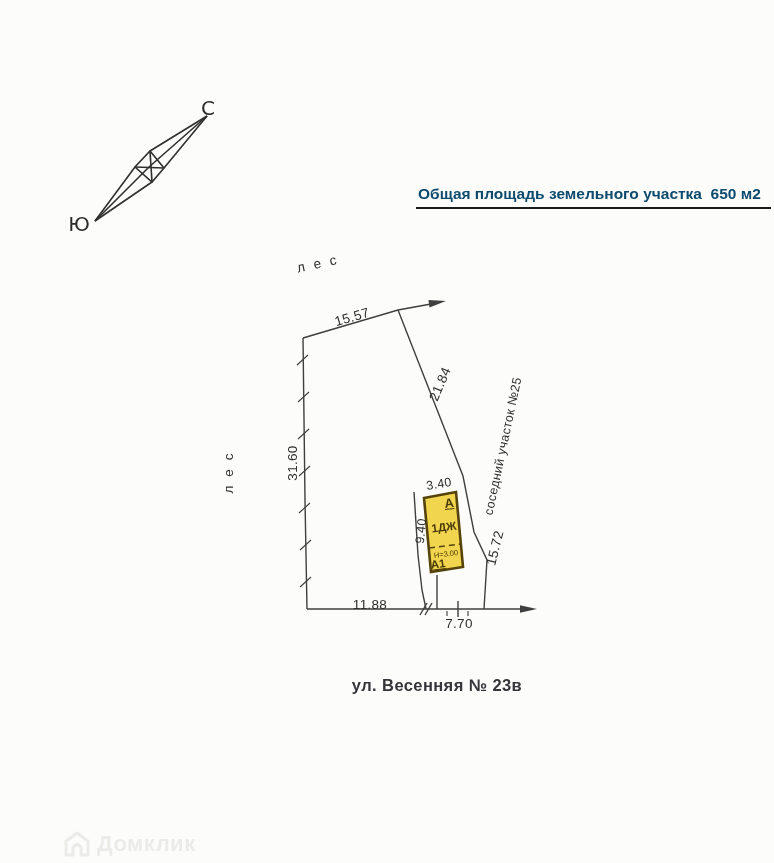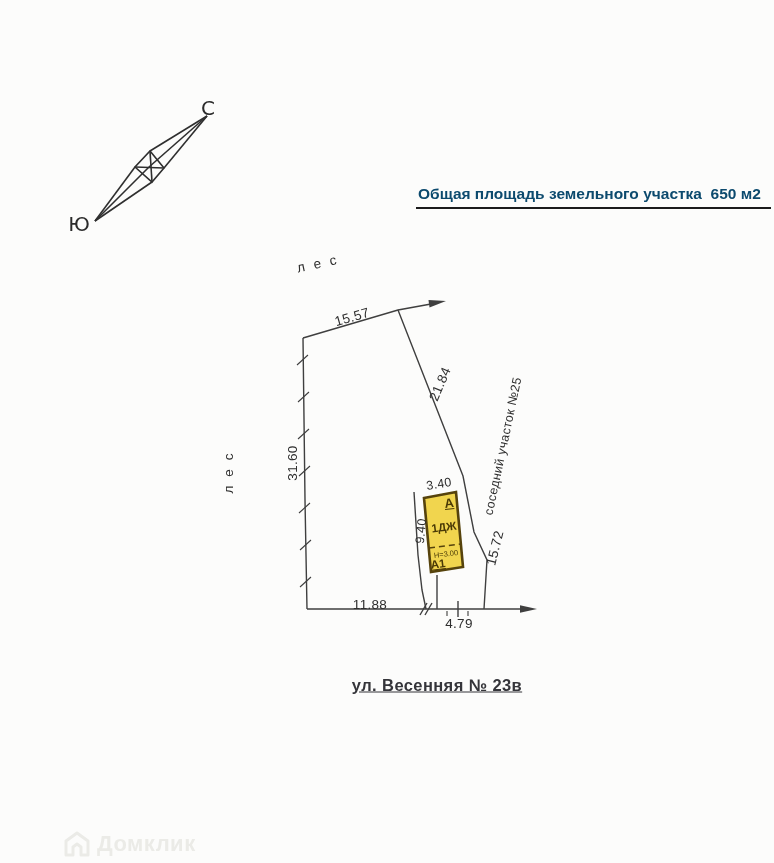--- a/index.html
+++ b/index.html
@@ -21,21 +21,21 @@
   .dim{font-size:13.5px;color:#2e2e2e;letter-spacing:.3px;}
   .title{
     left:416px;top:185px;
     transform:none;
     font-size:15.5px;font-weight:bold;color:#0c4a6e;
     border-bottom:2px solid #1b1b1b;
     padding:0 10px 4px 2px;
     white-space:pre;
   }
   .forest{letter-spacing:9px;font-size:13.5px;color:#2e2e2e;}
-  .street{font-size:16.5px;font-weight:600;color:#35353a;letter-spacing:.4px;text-decoration:underline;}
+  .street{font-size:16.5px;font-weight:600;color:#35353a;letter-spacing:.4px;}
   .neighbor{font-size:12.5px;color:#2e2e2e;letter-spacing:.4px;}
   .compass-letter{font-size:20px;color:#2b2b2b;font-family:"DejaVu Sans",sans-serif;}
   .bldg-lbl{color:#4a3a06;font-weight:bold;}
   .underlined{text-decoration:underline;}
   .watermark{
     position:absolute;left:64px;top:831px;
     display:flex;align-items:center;gap:7px;
     color:#ebebe7;font-size:22px;font-weight:bold;
     letter-spacing:.5px;
   }
@@ -102,21 +102,21 @@
   <div class="lbl forest" style="left:321px;top:263px;transform:translate(-50%,-50%) rotate(-12deg);">лес</div>
   <div class="lbl forest" style="left:228px;top:469px;transform:translate(-50%,-50%) rotate(-90deg);">лес</div>
 
   <div class="lbl neighbor" style="left:503px;top:446px;transform:translate(-50%,-50%) rotate(-78deg);">соседний участок №25</div>
 
   <div class="lbl dim" style="left:352px;top:317px;transform:translate(-50%,-50%) rotate(-16deg);">15.57</div>
   <div class="lbl dim" style="left:440px;top:384px;transform:translate(-50%,-50%) rotate(-67deg);">21.84</div>
   <div class="lbl dim" style="left:292px;top:463px;transform:translate(-50%,-50%) rotate(-90deg);">31.60</div>
   <div class="lbl dim" style="left:495px;top:548px;transform:translate(-50%,-50%) rotate(-76deg);">15.72</div>
   <div class="lbl dim" style="left:370px;top:604px;">11.88</div>
-  <div class="lbl dim" style="left:459px;top:623px;">4.79</div>
+  <div class="lbl dim" style="left:459px;top:623px;">7.70</div>
   <div class="lbl dim" style="left:439px;top:484px;transform:translate(-50%,-50%) rotate(-9deg);font-size:12.5px;">3.40</div>
   <div class="lbl dim" style="left:421px;top:531px;transform:translate(-50%,-50%) rotate(-84deg);font-size:12.5px;">9.40</div>
 
   <div class="lbl bldg-lbl underlined" style="left:449px;top:503px;transform:translate(-50%,-50%) rotate(-7deg);font-size:13px;">А</div>
   <div class="lbl bldg-lbl" style="left:444px;top:527px;transform:translate(-50%,-50%) rotate(-7deg);font-size:11.5px;">1ДЖ</div>
   <div class="lbl bldg-lbl" style="left:446px;top:554px;transform:translate(-50%,-50%) rotate(-7deg);font-size:7.5px;font-weight:normal;">Н=3.00</div>
   <div class="lbl bldg-lbl underlined" style="left:438px;top:564px;transform:translate(-50%,-50%) rotate(-7deg);font-size:11.5px;">А1</div>
 
   <div class="lbl street" style="left:437px;top:685px;">ул. Весенняя № 23в</div>
 

